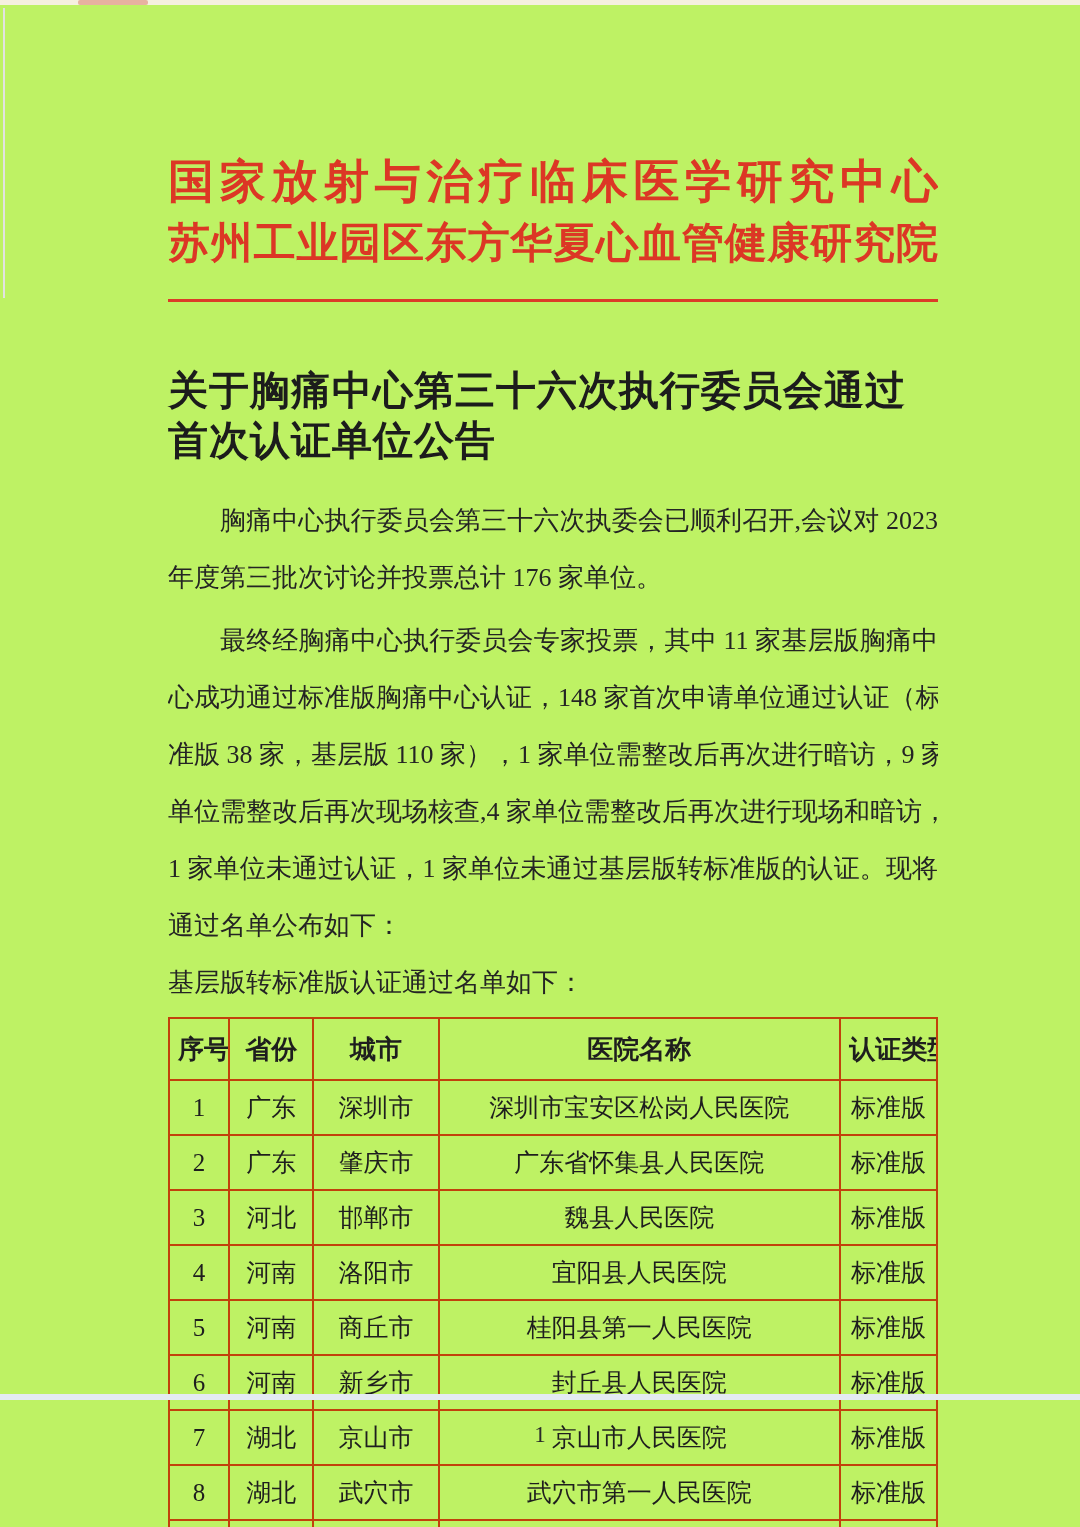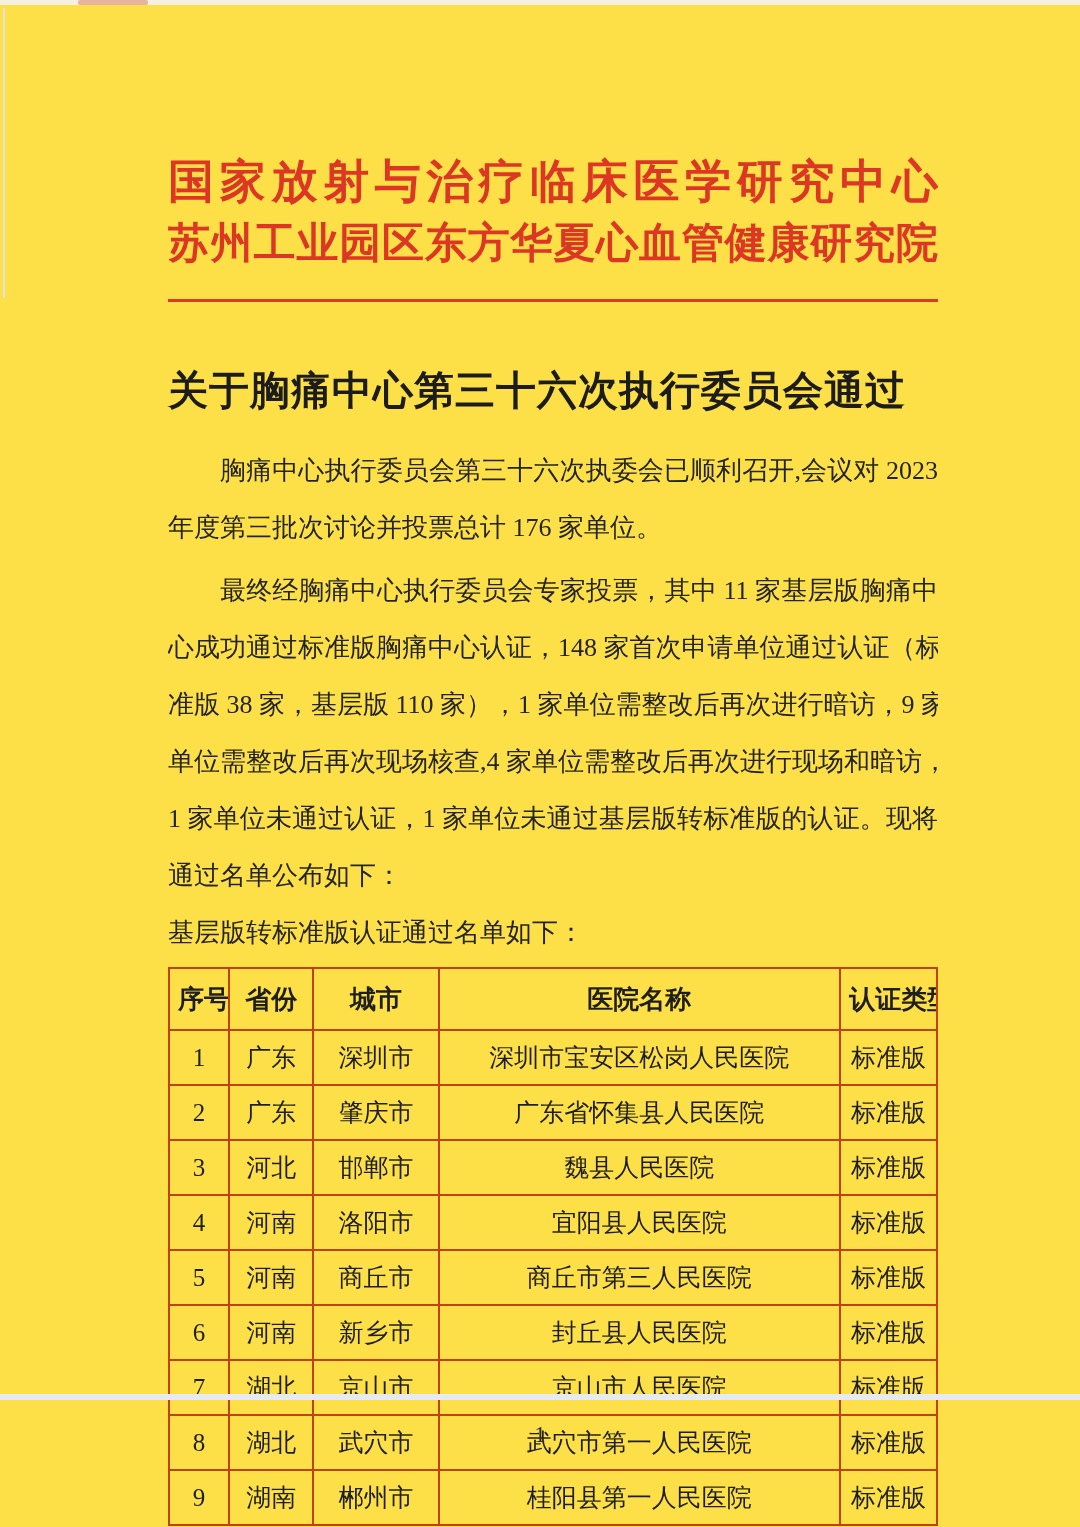--- a/index.html
+++ b/index.html
@@ -1,20 +1,20 @@
 <!DOCTYPE html>
 <html><head>
 <meta charset="utf-8">
 <style>
   html, body { margin: 0; padding: 0; background: #ffffff; }
   .page {
     position: relative;
     width: 1080px;
     height: 1527px;
-    background: #fde047;
+    background: #bef264;
     overflow: hidden;
     font-family: "Liberation Serif", "DejaVu Serif", serif;
     color: #262626;
   }
   
   .scan-top-band {
     position: absolute; top: 0; left: 0; width: 100%; height: 5px;
     background: #f6f0e0;
   }
   .scan-top-smear {
@@ -133,20 +133,21 @@
 
     <div class="letterhead">
       <div class="lh-line1">国家放射与治疗临床医学研究中心</div>
       <div class="lh-line2">苏州工业园区东方华夏心血管健康研究院</div>
     </div>
 
     <div class="red-rule"></div>
 
     <div class="doc-title">
       <div>关于胸痛中心第三十六次执行委员会通过</div>
+      <div>首次认证单位公告</div>
     </div>
 
     <div class="paragraphs" id="paragraphs">
         <div class="paragraph">
           <div class="pline indent">胸痛中心执行委员会第三十六次执委会已顺利召开,会议对 2023</div>
           <div class="pline short">年度第三批次讨论并投票总计 176 家单位。</div>
         </div>
         <div class="paragraph">
           <div class="pline indent">最终经胸痛中心执行委员会专家投票，其中 11 家基层版胸痛中</div>
           <div class="pline">心成功通过标准版胸痛中心认证，148 家首次申请单位通过认证（标</div>
@@ -202,21 +203,21 @@
             <td>4</td>
             <td>河南</td>
             <td>洛阳市</td>
             <td>宜阳县人民医院</td>
             <td>标准版</td>
           </tr>
           <tr>
             <td>5</td>
             <td>河南</td>
             <td>商丘市</td>
-            <td>商丘市第三人民医院</td>
+            <td>桂阳县第一人民医院</td>
             <td>标准版</td>
           </tr>
           <tr>
             <td>6</td>
             <td>河南</td>
             <td>新乡市</td>
             <td>封丘县人民医院</td>
             <td>标准版</td>
           </tr>
           <tr>

